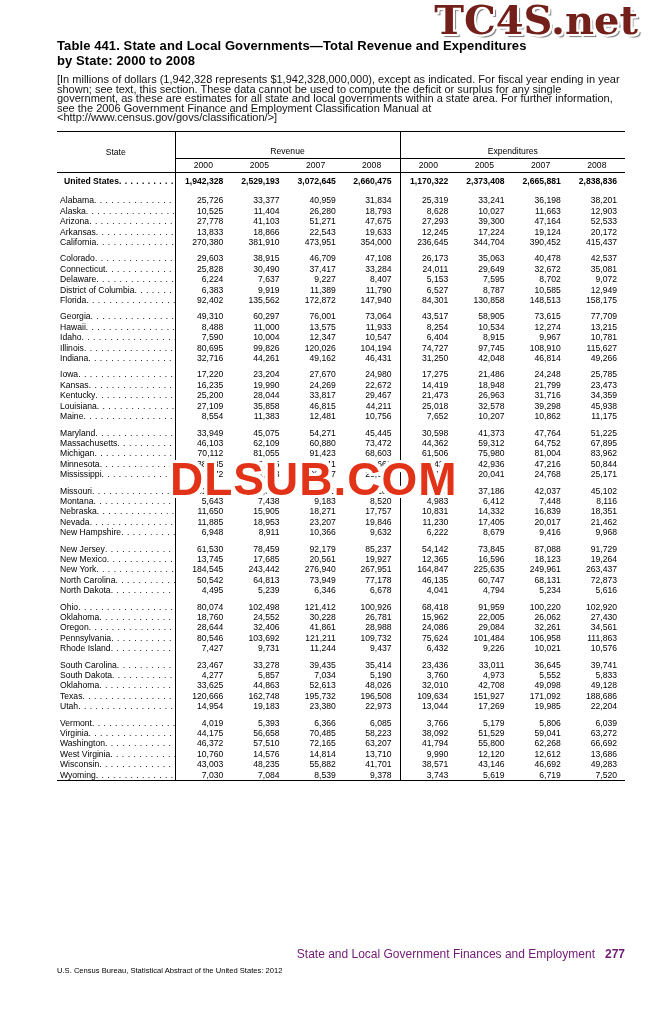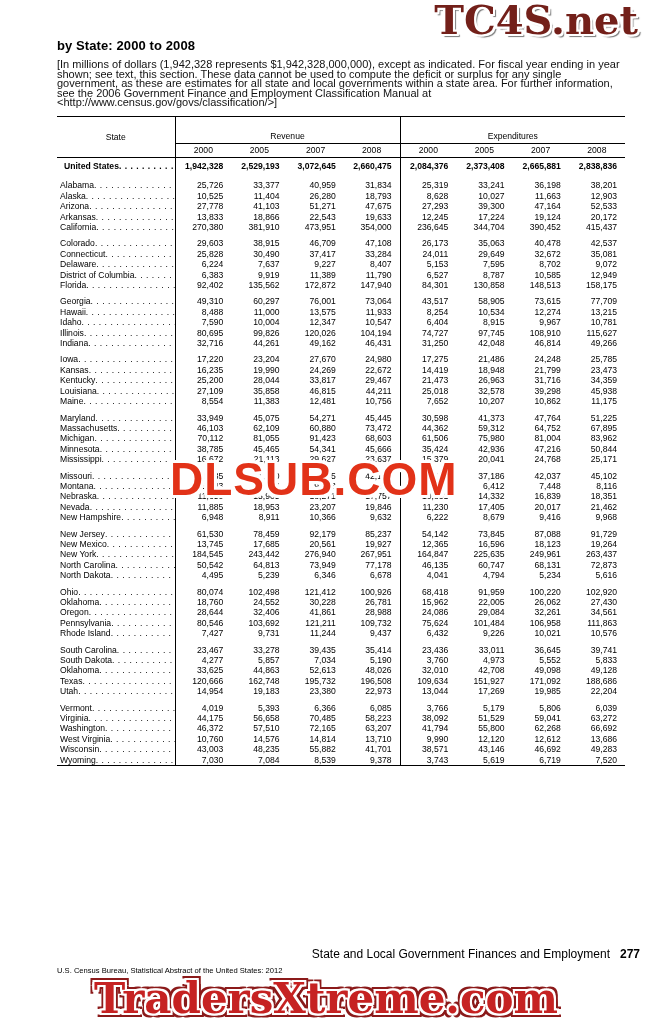--- a/index.html
+++ b/index.html
@@ -28,21 +28,21 @@
   .leader { display:flex; align-items:flex-start; overflow:hidden; }
   .sname { white-space:nowrap; }
   .dots { flex:1; overflow:hidden; white-space:nowrap; }
   .dots::before { content:" . . . . . . . . . . . . . . . . . . . . . . . . . . . . . . . . . . . . ."; letter-spacing:.5px; }
   tr.us-row td { font-weight:bold; padding-top:3px; padding-bottom:3px; }
   tr.us-row .sname { padding-left:4px; }
   tr.group-start td { padding-top:6px; }
 
   .source { margin-top:6px; font-size:7.8px; line-height:9.6px; text-indent:14px; }
 
-  .footer-line { position:absolute; top:947px; right:12px; font-size:12px; color:#000000; }
+  .footer-line { position:absolute; top:947px; right:27px; font-size:12px; color:#701a75; }
   .footer-line .pgno { font-weight:bold; margin-left:10px; }
   .credit { position:absolute; top:966px; left:57px; font-size:7.6px; color:#000; }
 
   .wm { position:absolute; font-weight:bold; white-space:nowrap; z-index:6; }
   .wm-top {
     top:-4px; right:14px; font-family:"DejaVu Serif",serif; font-size:40px; color:#73201a;
     text-shadow:
       -2px -2px 0 #fff, 0 -2px 0 #fff, 2px -2px 0 #fff,
       -2px 0 0 #fff, 2px 0 0 #fff,
       -2px 2px 0 #fff, 0 2px 0 #fff, 2px 2px 0 #fff,
@@ -65,20 +65,21 @@
       -4px -4px 0 #8b1a1a, 4px -4px 0 #8b1a1a, -4px 4px 0 #8b1a1a, 4px 4px 0 #8b1a1a;
   }
 </style>
 </head>
 <body>
 
 <div class="page">
 
   <div class="content">
     <div class="title">
+      <div>Table 441. State and Local Governments—Total Revenue and Expenditures</div>
       <div>by State: 2000 to 2008</div>
     </div>
 
     <p class="headnote">[In millions of dollars (1,942,328 represents $1,942,328,000,000), except as indicated. For fiscal year ending in year shown; see text, this section. These data cannot be used to compute the deficit or surplus for any single government, as these are estimates for all state and local governments within a state area. For further information, see the 2006 Government Finance and Employment Classification Manual at &lt;http://www.census.gov/govs/classification/&gt;]</p>
 
     <table>
       <thead>
         <tr>
           <th class="state-h" rowspan="2">State</th>
           <th class="group-h rule-left" colspan="4">Revenue</th>
@@ -100,21 +101,21 @@
             <td class="state-cell">
               <div class="leader">
                 <span class="sname">United States</span>
                 <span class="dots"></span>
               </div>
             </td>
             <td class="num rule-left">1,942,328</td>
             <td class="num">2,529,193</td>
             <td class="num">3,072,645</td>
             <td class="num">2,660,475</td>
-            <td class="num rule-left">2,084,376</td>
+            <td class="num rule-left">1,170,322</td>
             <td class="num">2,373,408</td>
             <td class="num">2,665,881</td>
             <td class="num">2,838,836</td>
           </tr>
           <tr class="group-start">
             <td class="state-cell">
               <div class="leader">
                 <span class="sname">Alabama</span>
                 <span class="dots"></span>
               </div>
@@ -933,15 +934,14 @@
 
   </div>
 
   <div class="footer-line">
     <span>State and Local Government Finances and Employment</span><span class="pgno">277</span>
   </div>
   <div class="credit">U.S. Census Bureau, Statistical Abstract of the United States: 2012</div>
 
   <div class="wm wm-top">TC4S.net</div>
   <div class="wm wm-mid">DLSUB.COM</div>
-  <div class="wm wm-bottom">TradersXtreme.com</div>
 
 </div>
 
 </body></html>

